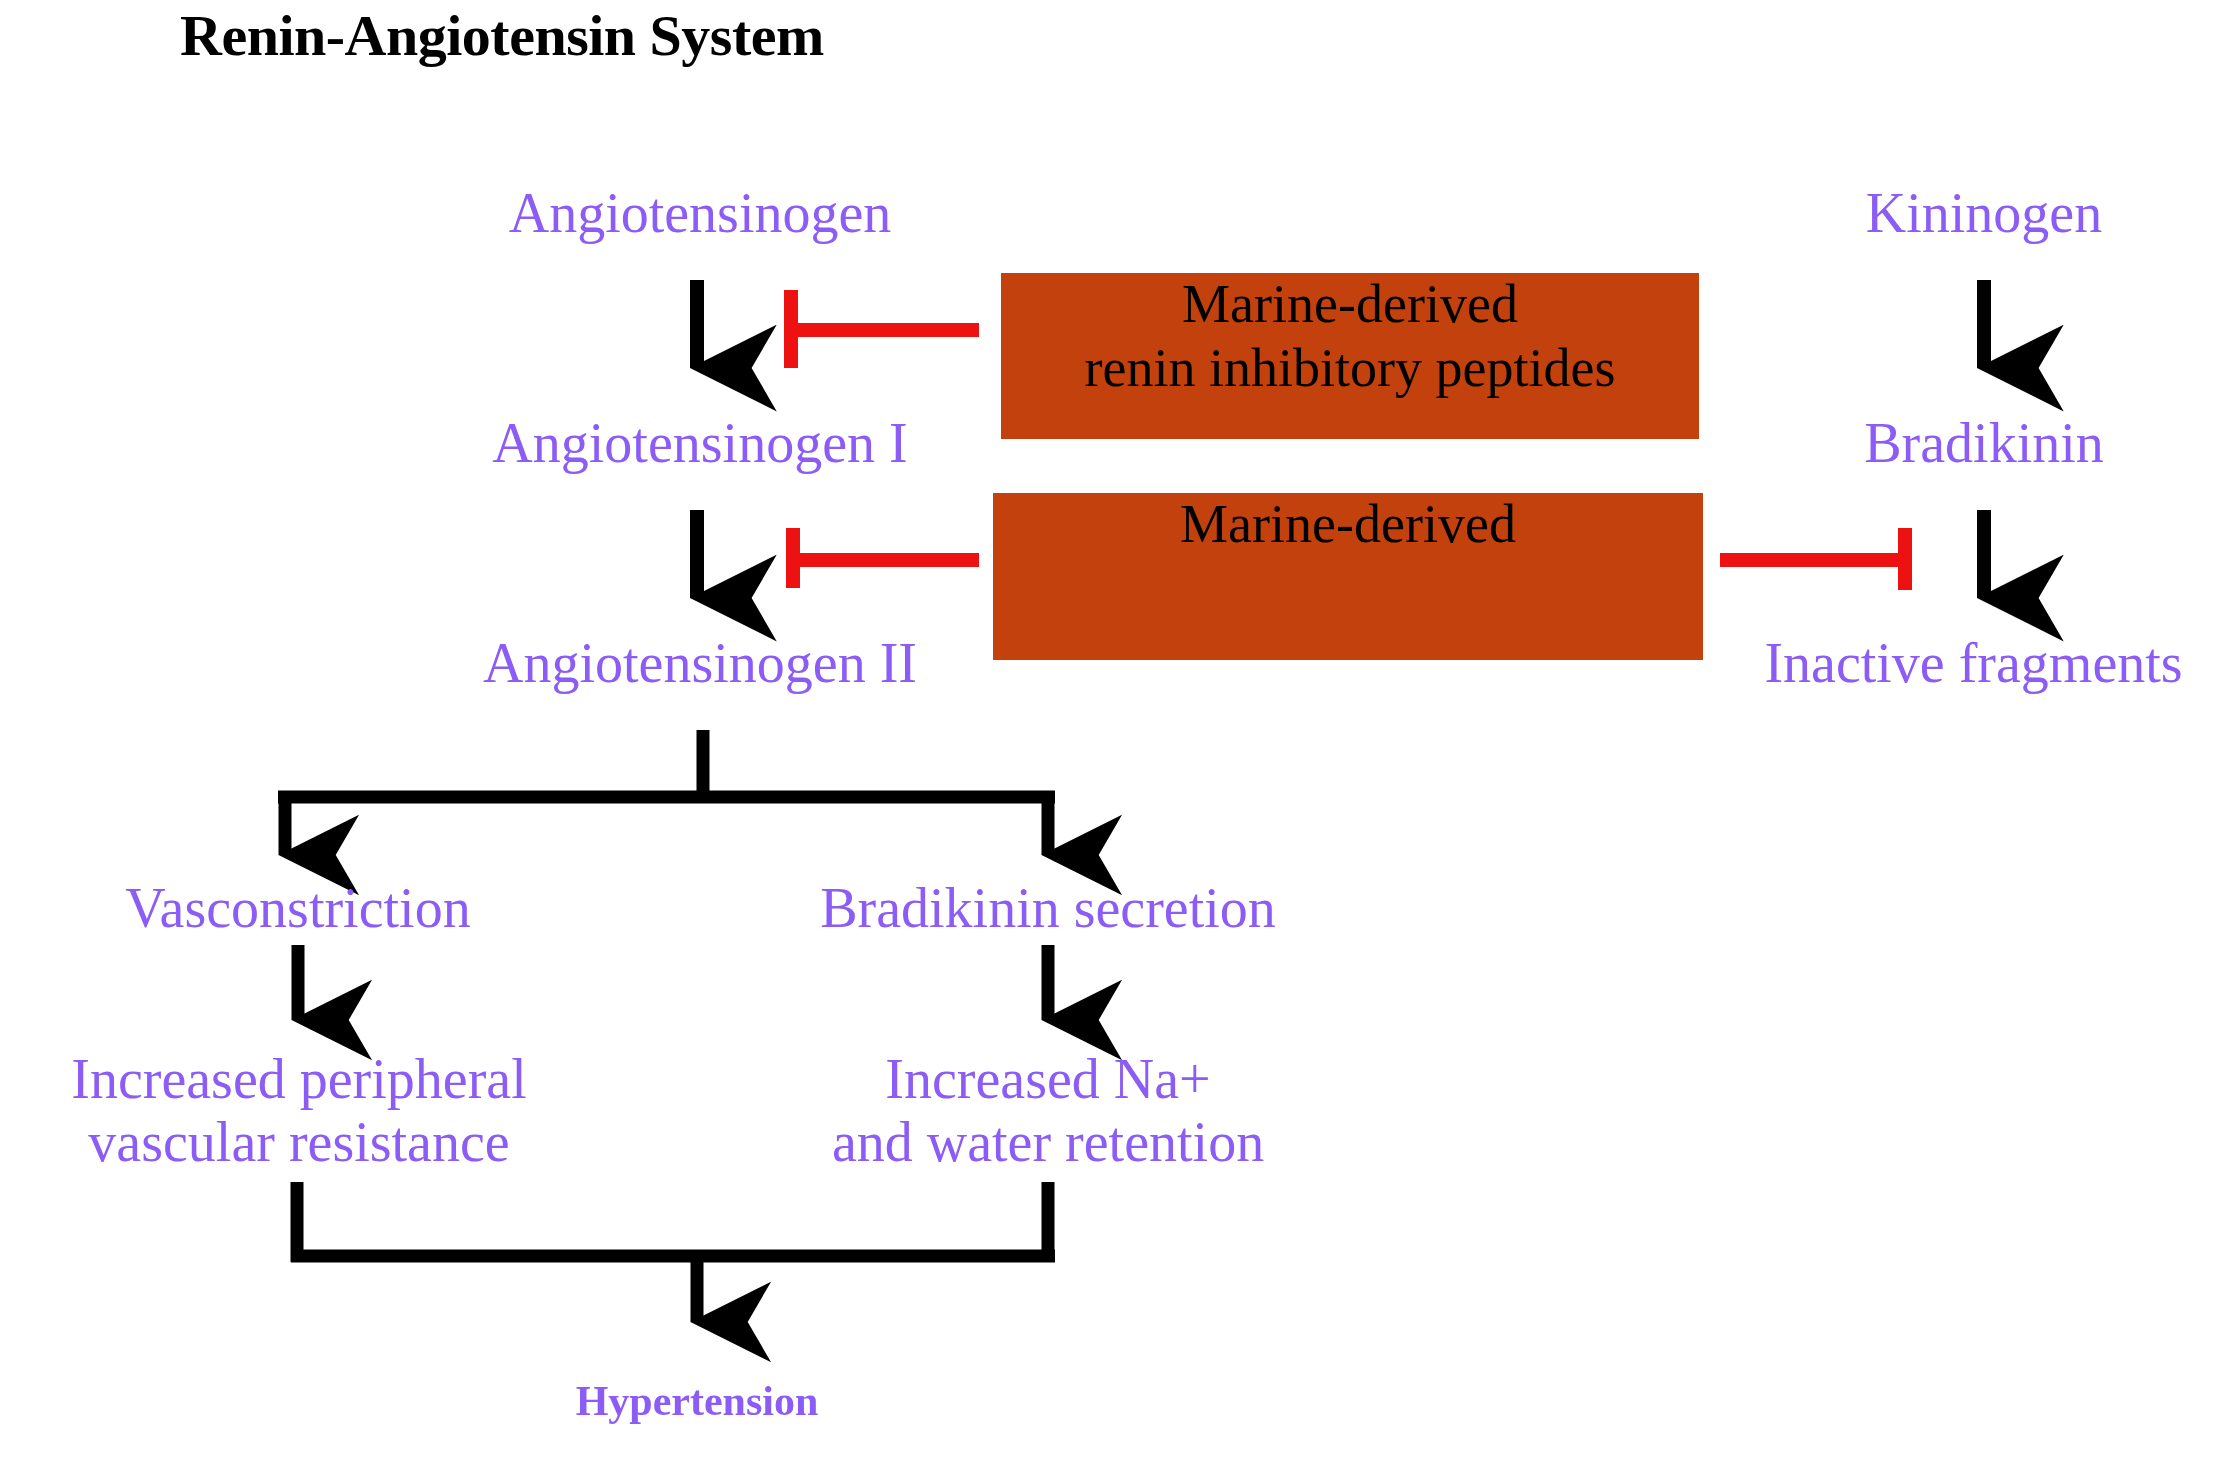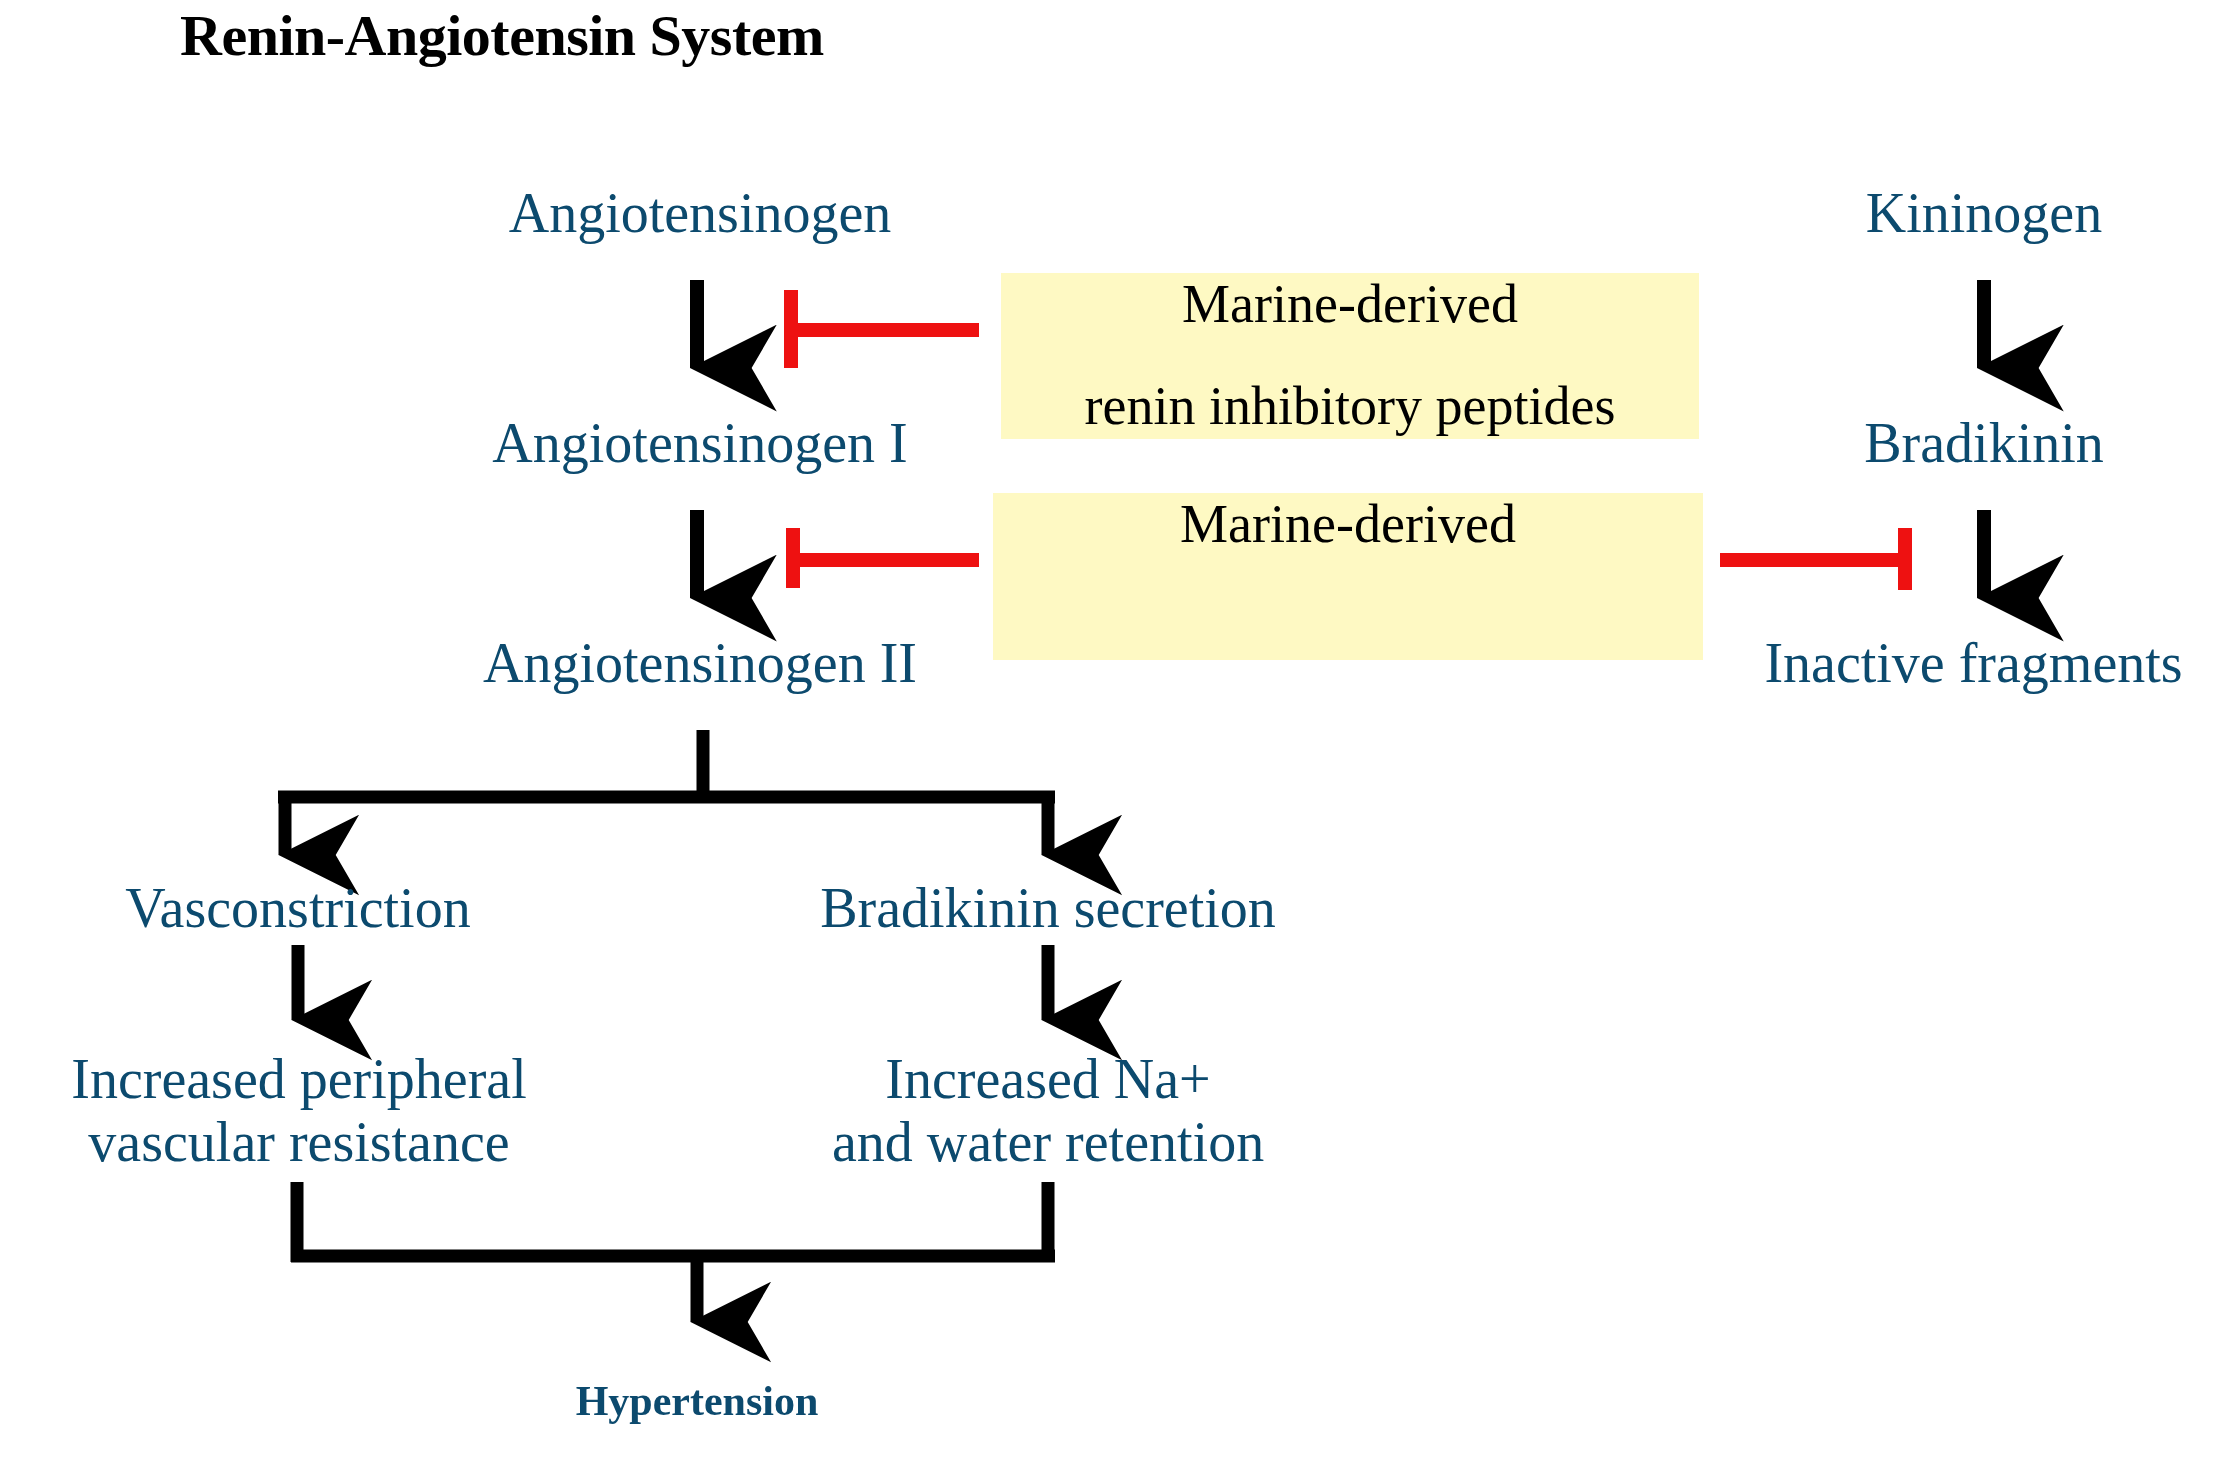--- a/index.html
+++ b/index.html
@@ -20,43 +20,43 @@
     left: 0;
     top: 0;
     width: 2233px;
     height: 1484px;
   }
   .node {
     position: absolute;
     text-align: center;
     white-space: nowrap;
     line-height: 1.12;
-    color: #0c4a6e;
+    color: #8b5cf6;
     font-weight: 400;
   }
   .node.two-line {
     white-space: normal;
   }
   #diagram-title {
     position: absolute;
     left: 180px;
     top: 2px;
     font-size: 58px;
     font-weight: 700;
     letter-spacing: -0.5px;
   }
   .label-lg { font-size: 56px; }
   .label-bold { font-size: 42px; font-weight: 700; }
   .gray-box {
     position: absolute;
-    background: #fef9c3;
+    background: #c2410c;
     display: flex;
     flex-direction: column;
     align-items: center;
-    justify-content: space-between;
+    justify-content: flex-start;
     text-align: center;
     line-height: 1.18;
     font-size: 54px;
     color: #000;
   }
   svg#wires {
     position: absolute;
     left: 0;
     top: 0;
     width: 2233px;

